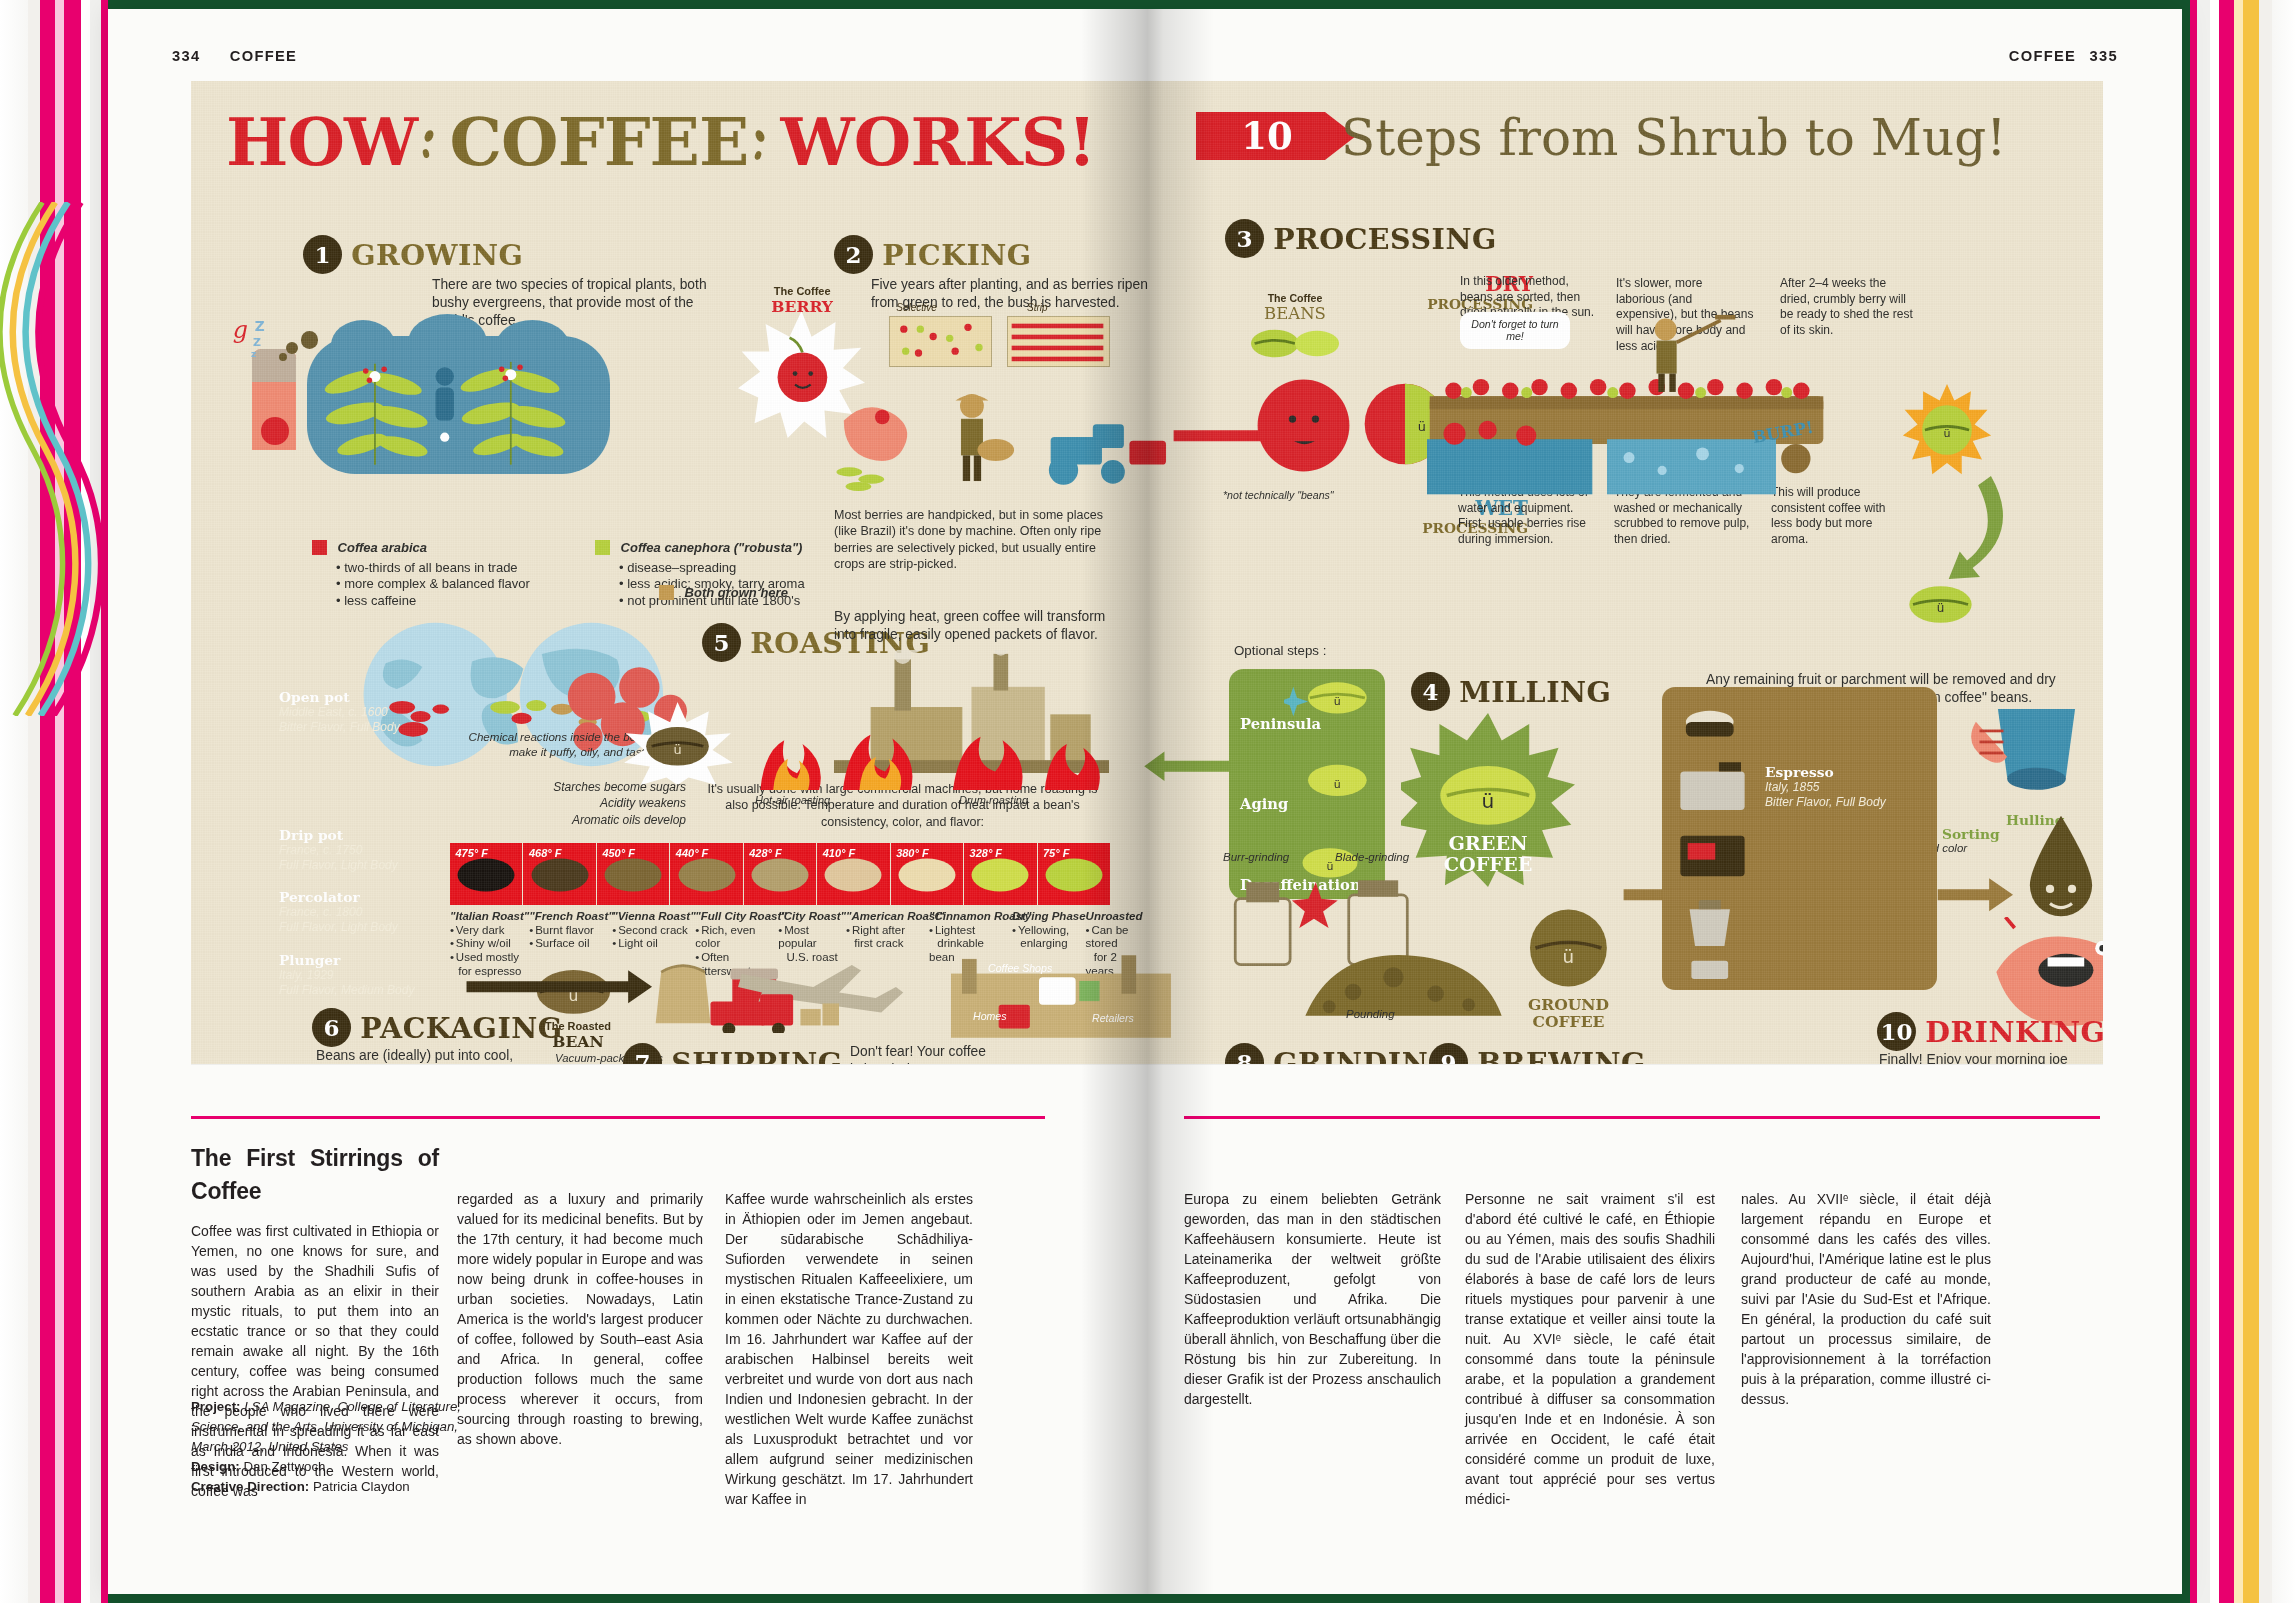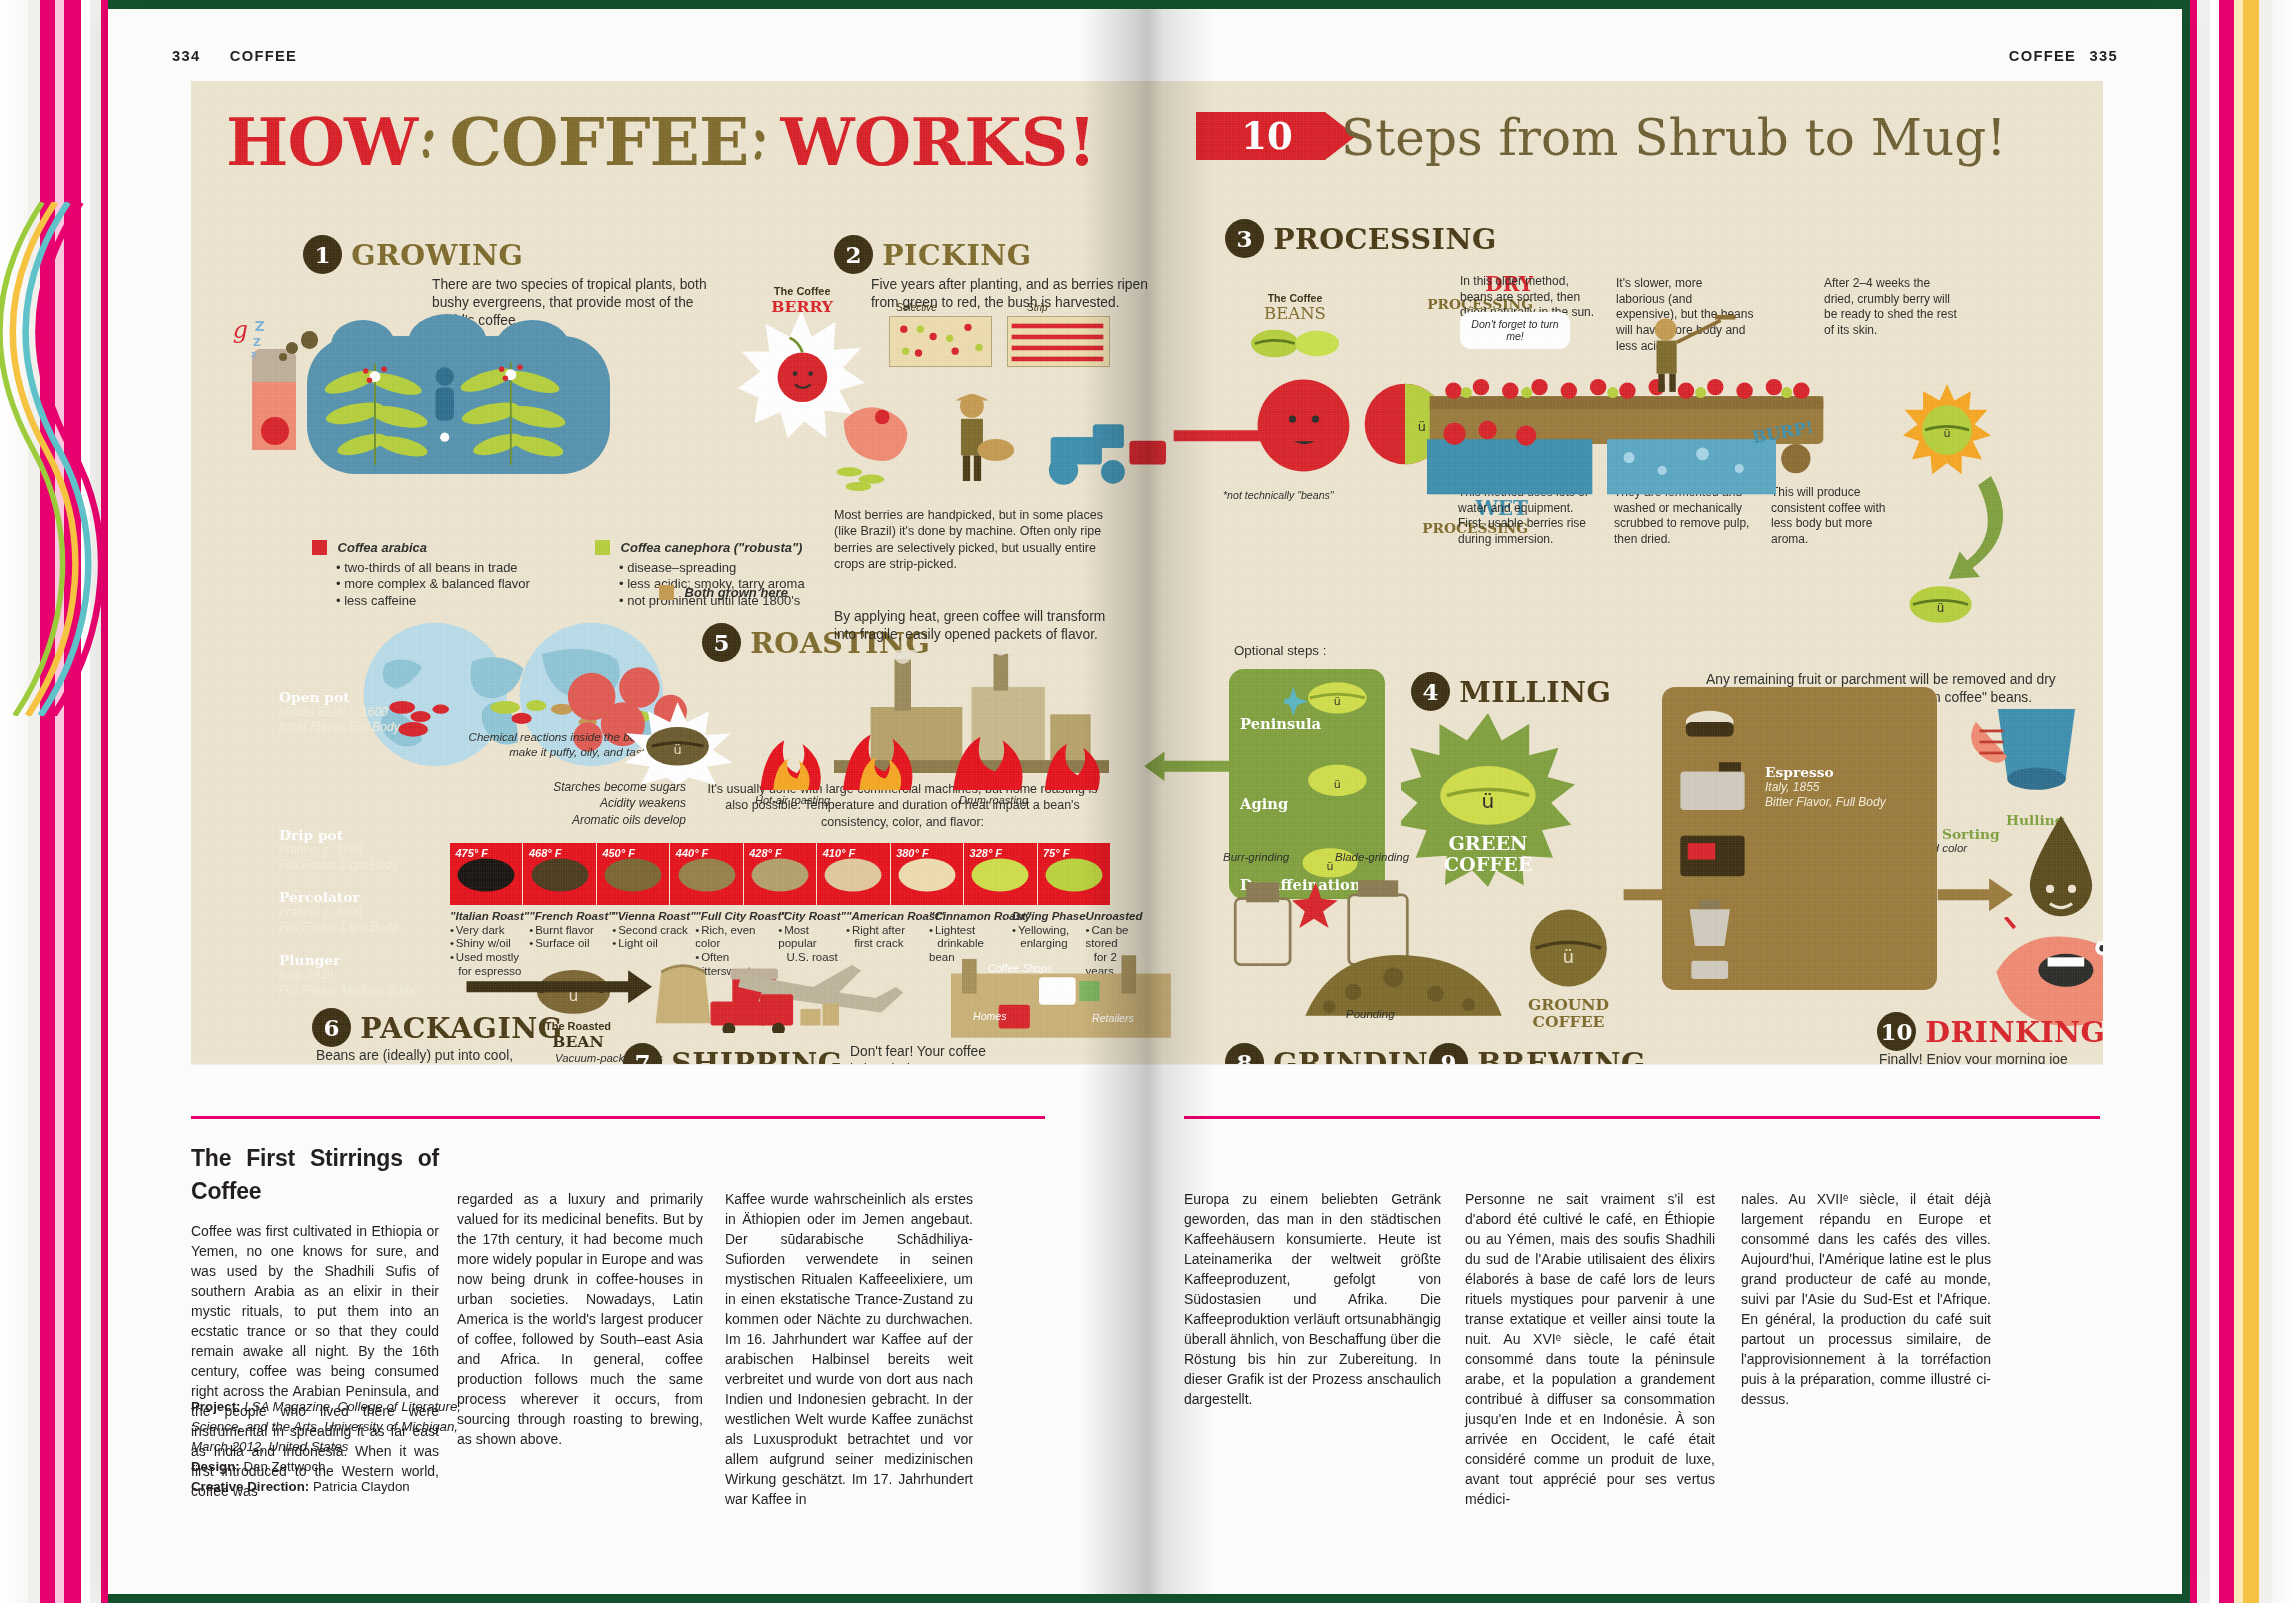--- a/index.html
+++ b/index.html
@@ -691,21 +691,21 @@
         <span class="badge">3</span>
         <span class="ttl dark">PROCESSING</span>
       </div>
 
       <div style="position:absolute;left:1223px;top:191px;text-align:right;width:119px;">
         <div style="font-family:'DejaVu Serif',serif;font-weight:700;font-size:20px;color:#d8232a">DRY</div>
         <div style="font-family:'DejaVu Serif',serif;font-weight:700;font-size:13.8px;color:#7d6a2b">PROCESSING</div>
       </div>
       <div class="body" style="left:1269px; top:193px; width:138px; font-size:12px;">In this older method, beans are sorted, then dried naturally in the sun.</div>
       <div class="body" style="left:1425px; top:195px; width:138px; font-size:12px;">It's slower, more laborious (and expensive), but the beans will have more body and less acidity.</div>
-      <div class="body" style="left:1589px; top:195px; width:138px; font-size:12px;margin-left:44px;">After 2–4 weeks the dried, crumbly berry will be ready to shed the rest of its skin.</div>
+      <div class="body" style="left:1589px; top:195px; width:138px; font-size:12px;">After 2–4 weeks the dried, crumbly berry will be ready to shed the rest of its skin.</div>
 
       <div class="plate" style="left:1049px;top:211px;width:110px;height:79px;">
         <div style="font-size:10.6px;font-weight:700;color:#3b2e12;text-align:center">The Coffee</div>
         <div style="font-family:'DejaVu Serif',serif;font-size:16.5px;color:#7d6a2b;text-align:center">BEANS</div>
         <svg viewBox="0 0 120 40" width="110" height="37" style="margin-top:1.8px">
           <ellipse cx="38" cy="20" rx="26" ry="15" fill="#b5cf3c"></ellipse>
           <path d="M16 20 q22 -7 44 0" stroke="#5c7a1a" stroke-width="3" fill="none"></path>
           <ellipse cx="84" cy="20" rx="24" ry="14" fill="#c9e04d"></ellipse>
         </svg>
       </div>

